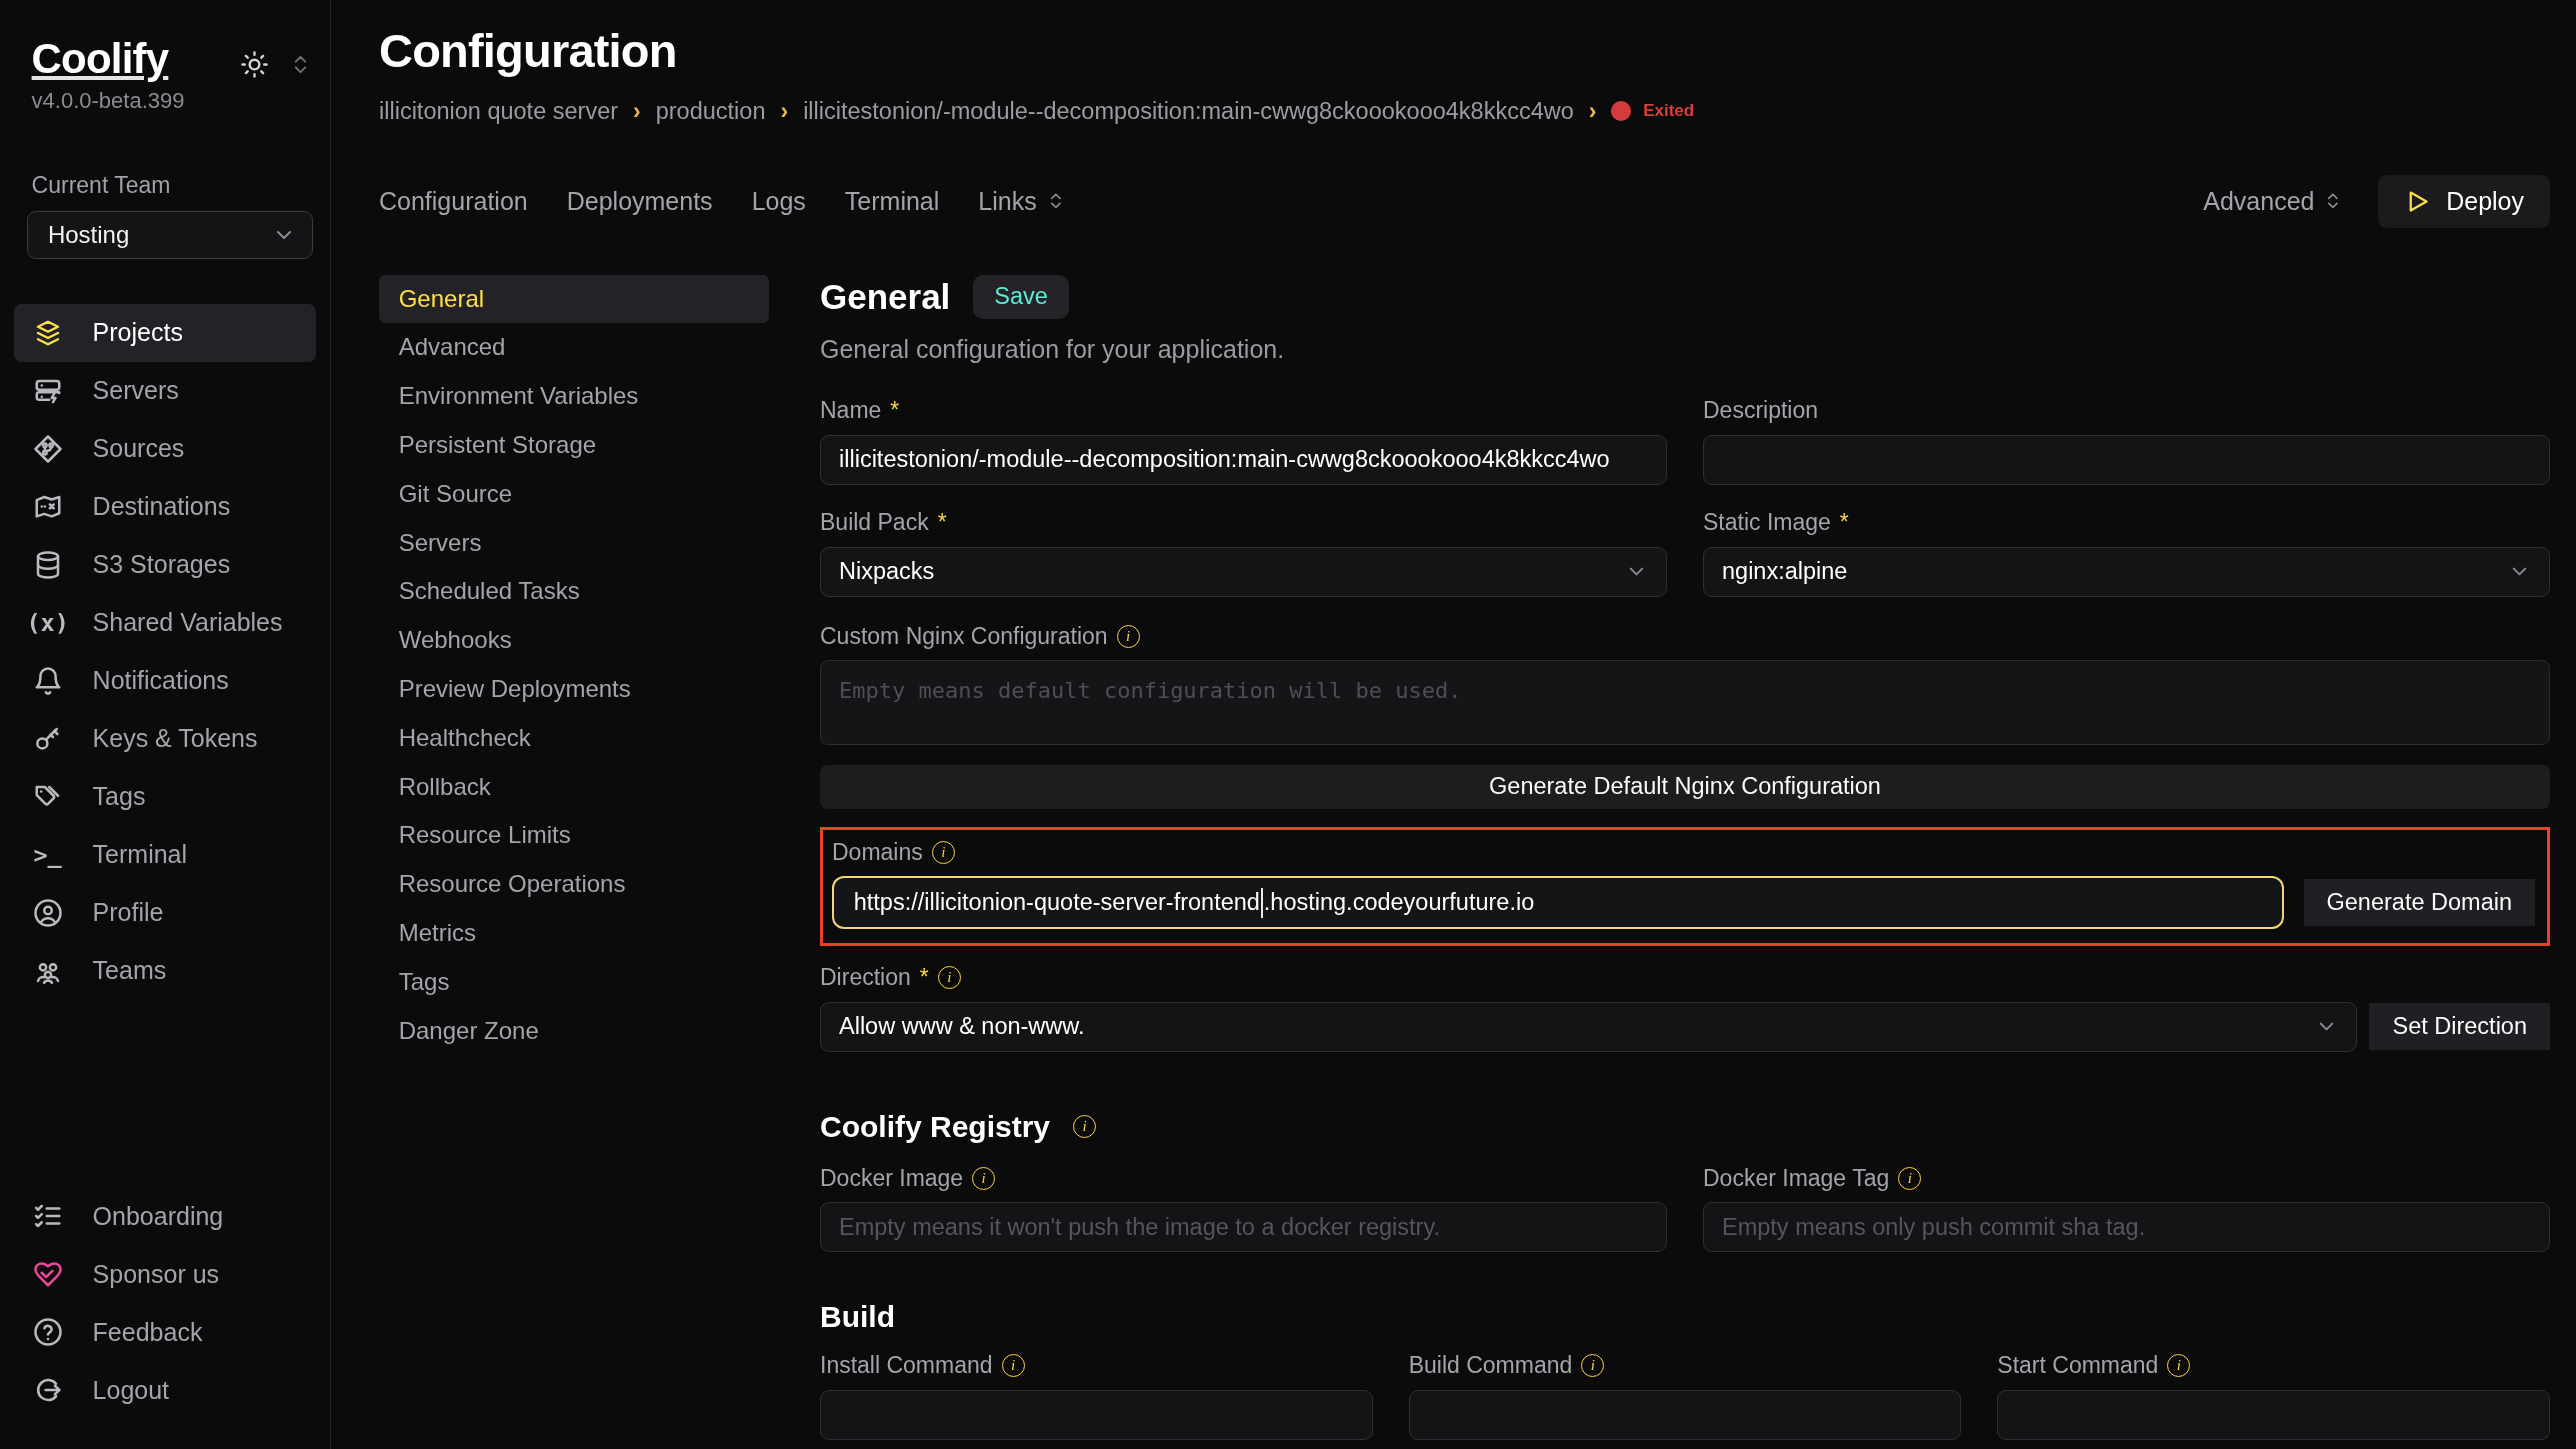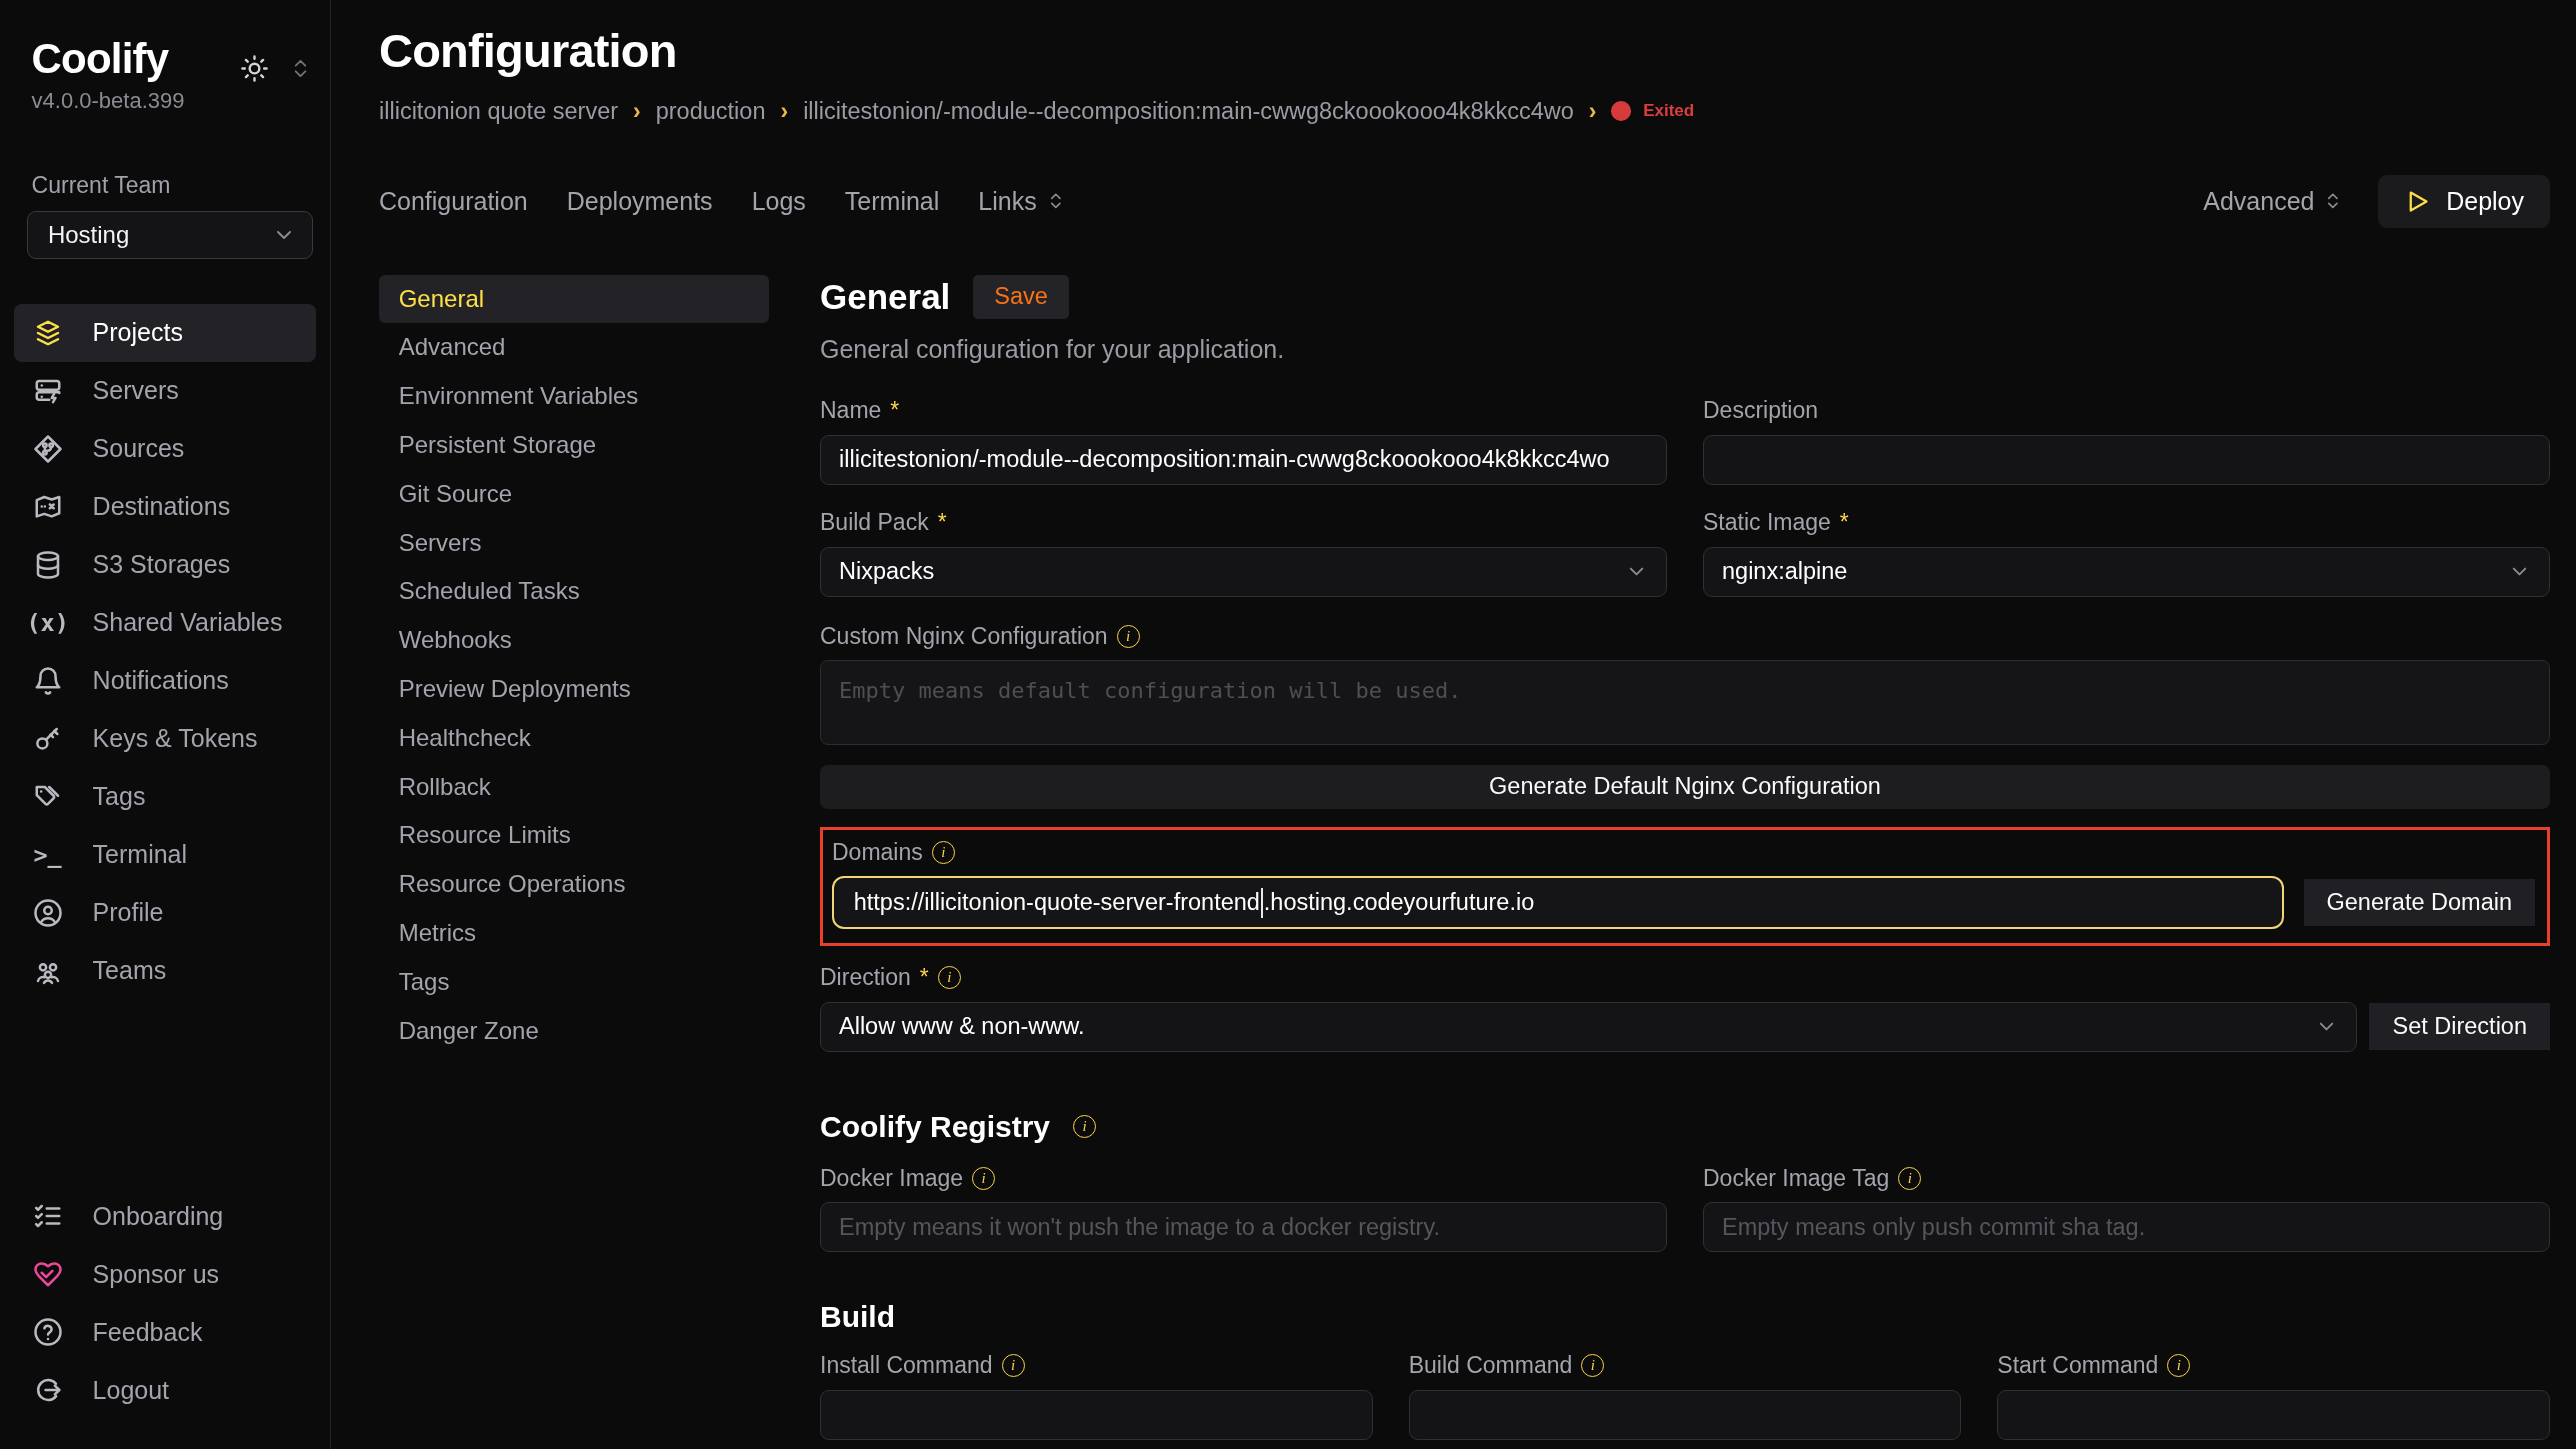--- a/index.html
+++ b/index.html
@@ -12,21 +12,21 @@
   }
   svg { display:block; }
 
   
   .sidebar {
     width:331px; min-width:331px; height:100%;
     border-right:1.5px solid #232327;
     padding:35px 13.6px 30px 13.6px;
     display:flex; flex-direction:column;
   }
-  .logo-row { display:flex; align-items:flex-end; justify-content:space-between; padding:0 4.5px 0 18px; }
+  .logo-row { display:flex; align-items:center; justify-content:space-between; padding:0 4.5px 0 18px;text-decoration:underline; }
   .logo { font-size:42px; font-weight:bold; color:#ffffff; letter-spacing:-0.8px; }
   .logo-icons { display:flex; align-items:center; gap:19.7px; margin-top:10.6px; }
   .icon-btn { color:#d4d4d8; cursor:pointer; }
   .icon-btn.dim { color:#71717a; }
   .version { color:#8b8b93; font-size:22px; padding-left:18px; margin-top:4.5px; }
   .team-label { color:#a1a1aa; font-size:23px; padding-left:18px; margin-top:58px; }
   .team-select {
     margin:12px 3px 0 13.6px; height:48px;
     background:#141416; border:1.5px solid #3a3a40; border-radius:9px;
     display:flex; align-items:center; justify-content:space-between;
@@ -76,22 +76,22 @@
     margin-bottom:0.8px;
   }
   .cfg-item.active { background:#232327; color:#fde047; }
 
   
   .panel { flex:1; margin-left:51px; display:flex; flex-direction:column; }
   .h-row { display:flex; align-items:center; gap:23px; }
   .h2 { font-size:35px; font-weight:bold; color:#ffffff; }
   .h3 { font-size:30px; font-weight:bold; color:#ffffff; }
   .save-btn {
-    height:44px; padding:0 21px; background:#242428; border:none; border-radius:5px;
-    color:#f97316; font-size:23.5px; cursor:pointer;
+    height:44px; padding:0 21px; background:#242428; border:none; border-radius:10px;
+    color:#5eead4; font-size:23.5px; cursor:pointer;
   }
   .subtitle { color:#9b9ba3; font-size:25px; margin-top:16.7px; }
 
   .grid2 { display:flex; gap:36px; }
   .col { flex:1; min-width:0; }
   .field-label { display:flex; align-items:center; gap:9px; color:#a4a4ad; font-size:23px; }
   .req { color:#fcd34d; }
   .info-icon {
     width:23px; height:23px; border:1.5px solid #fcd34d; border-radius:50%;
     color:#fcd34d; font-size:15px; display:inline-flex; align-items:center; justify-content:center;

